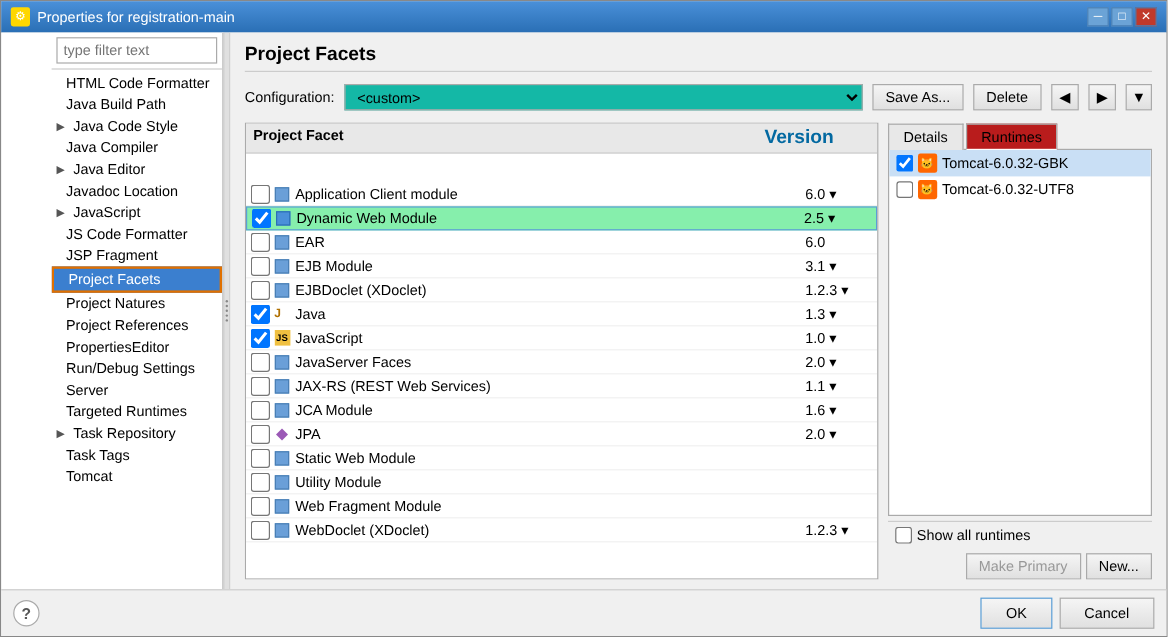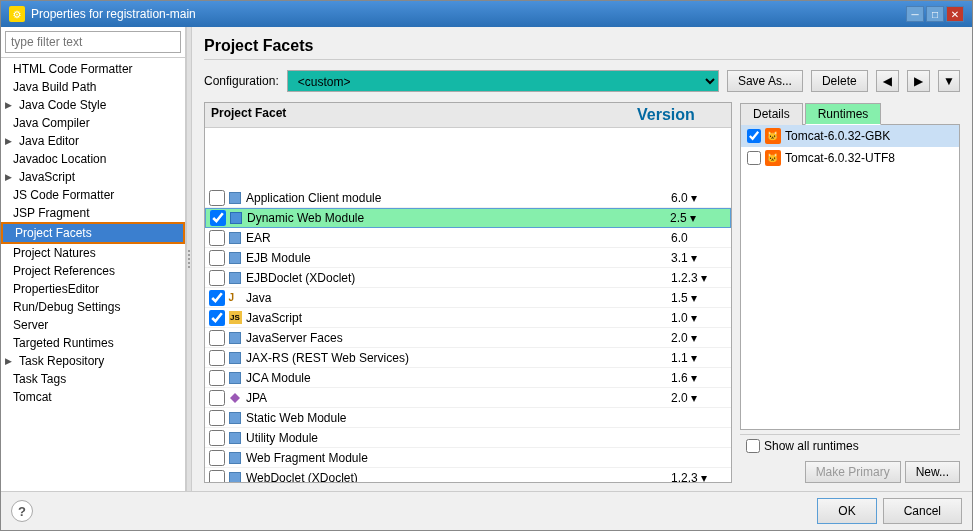--- a/index.html
+++ b/index.html
@@ -75,20 +75,21 @@
       flex: 1;
       overflow: hidden;
     }
     .left-panel {
       width: 185px;
       background: white;
       border-right: 1px solid #ccc;
       display: flex;
       flex-direction: column;
       overflow: hidden;
+      padding-left: 42px;
     }
     .filter-box {
       padding: 4px;
       border-bottom: 1px solid #ccc;
     }
     .filter-input {
       width: 100%;
       padding: 3px 5px;
       border: 1px solid #aaa;
       font-size: 12px;
@@ -202,21 +203,20 @@
     .th-version {
       width: 100px;
       padding: 0 6px;
       font-size: 16px;
       font-weight: bold;
       color: #0369a1;
     }
     .table-body {
       flex: 1;
       overflow-y: auto;
-      margin-top: 36px;
     }
     .facet-row {
       display: flex;
       align-items: center;
       padding: 1px 0;
       border-bottom: 1px solid #f0f0f0;
       min-height: 20px;
     }
     .facet-row.highlighted {
       background: #86efac;
@@ -262,21 +262,21 @@
       border: 1px solid #aaa;
       border-bottom: none;
       background: #e8e8e8;
       cursor: pointer;
       font-size: 12px;
       margin-right: 2px;
       position: relative;
       bottom: -1px;
     }
     .tab.active {
-      background: #86efac;
+      background: #b91c1c;
       border-bottom: 1px solid white;
       z-index: 1;
     }
     .tab-content {
       border: 1px solid #aaa;
       border-top: none;
       background: white;
       flex: 1;
       overflow-y: auto;
       min-height: 280px;
@@ -587,21 +587,21 @@
               <span class="facet-name">EJBDoclet (XDoclet)</span>
               <span class="facet-version">1.2.3 ▾</span>
             </div>
 
             <div class="facet-row">
               <input type="checkbox" class="facet-check" checked="" style="">
               <span class="facet-icon">
                   <span style="display:inline-block;width:13px;height:13px;font-size:10px;font-weight:bold;color:#b07000;line-height:13px;">J</span>
                 </span>
               <span class="facet-name">Java</span>
-              <span class="facet-version">1.5 ▾</span>
+              <span class="facet-version">1.3 ▾</span>
             </div>
 
             <div class="facet-row">
               <input type="checkbox" class="facet-check" checked="" style="">
               <span class="facet-icon">
                   <span style="display:inline-block;width:13px;height:13px;background:#f0c040;font-size:8px;line-height:13px;text-align:center;font-weight:bold;">JS</span>
                 </span>
               <span class="facet-name">JavaScript</span>
               <span class="facet-version">1.0 ▾</span>
             </div>

